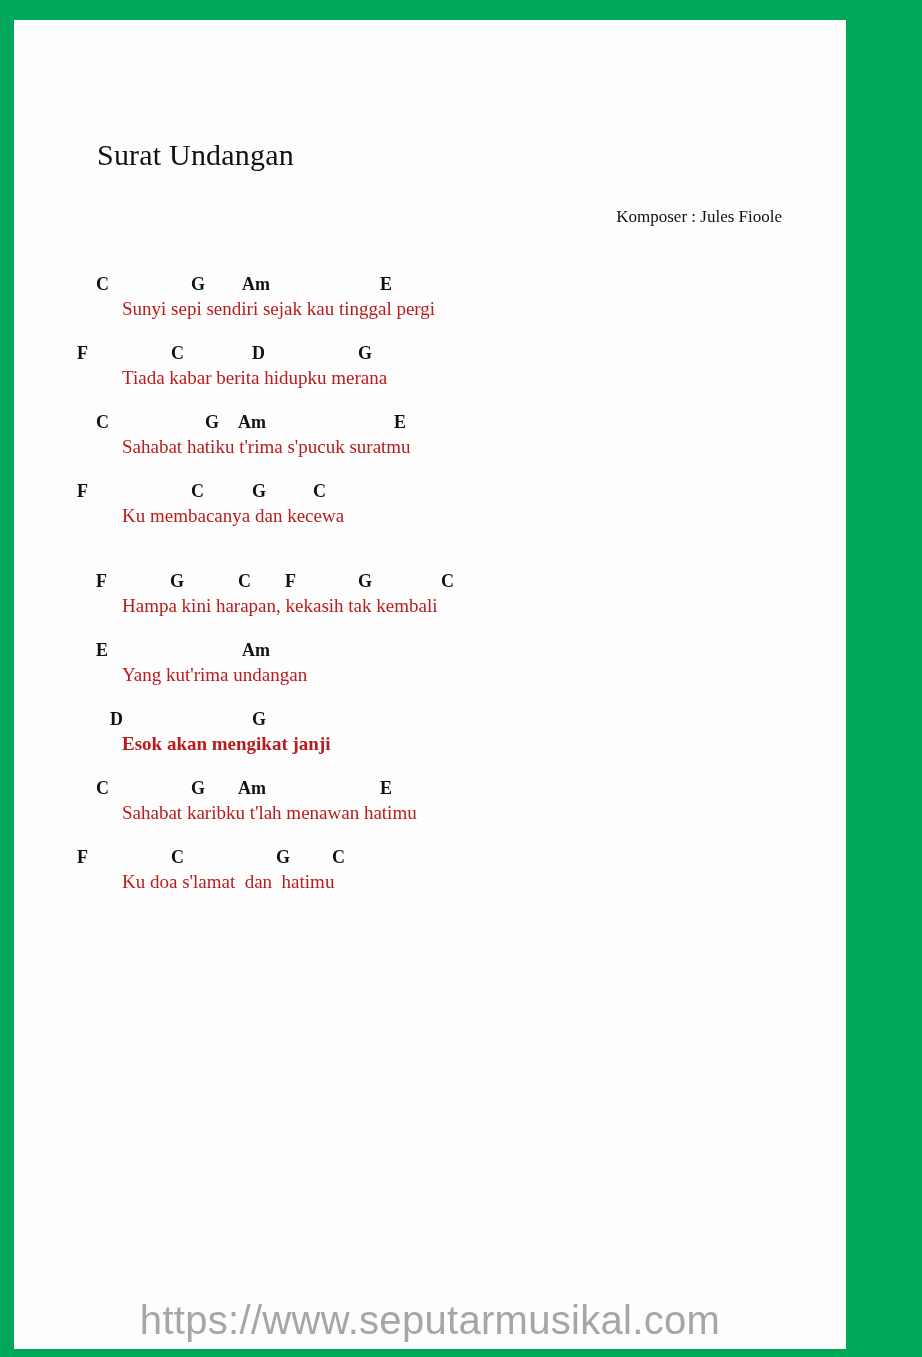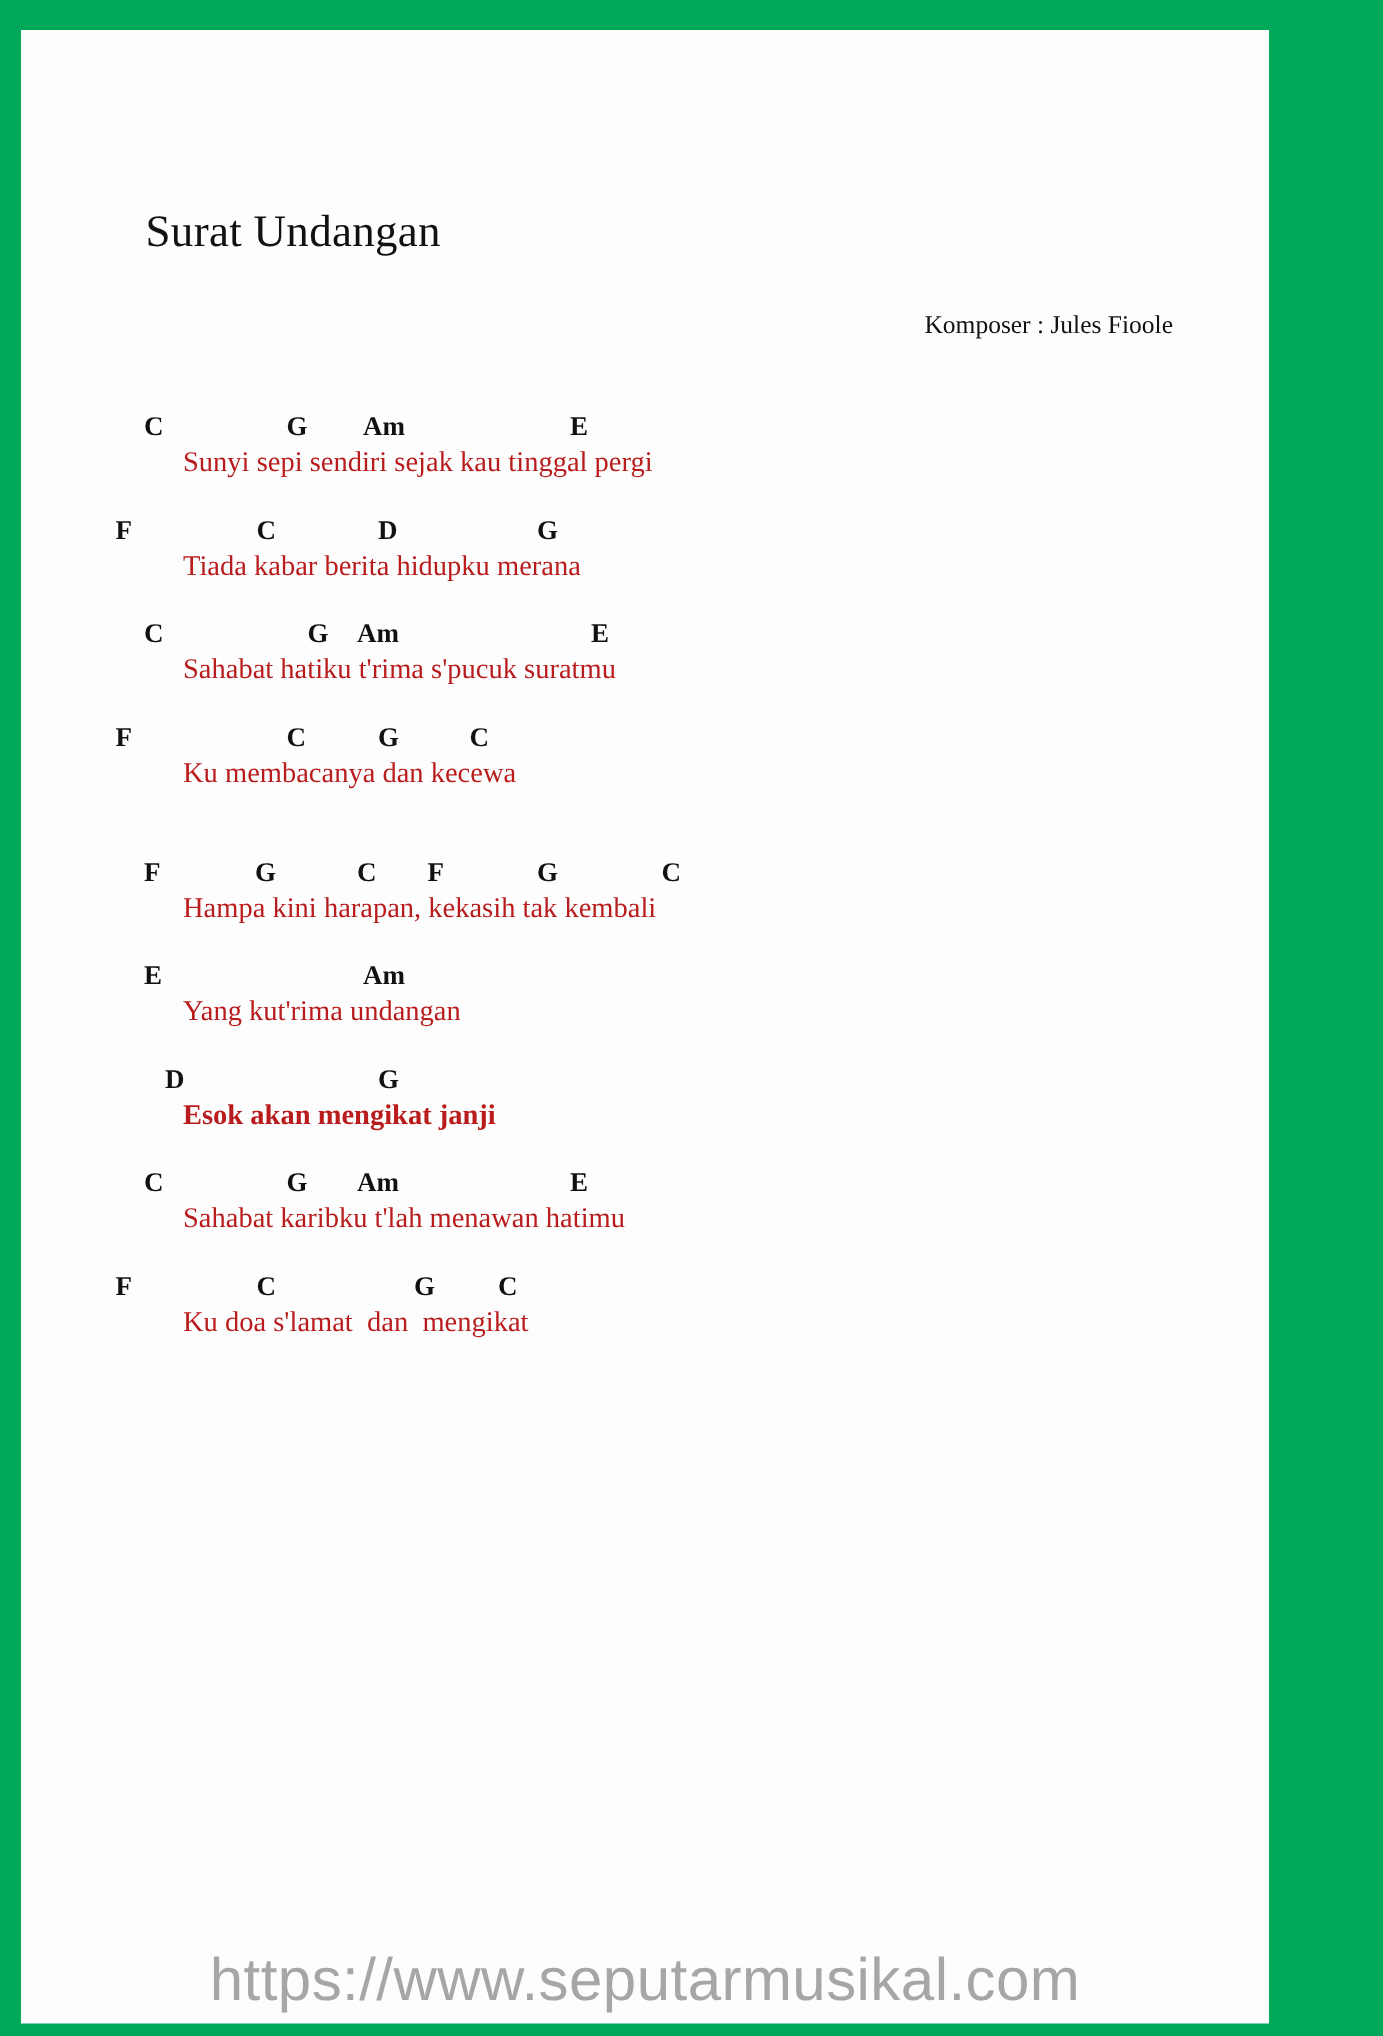--- a/index.html
+++ b/index.html
@@ -104,16 +104,16 @@
       <div class="lyric" style="top: 713px; font-weight: bold;">Esok akan mengikat janji</div>
       <span class="chord" style="left: 82px; top: 758px;">C</span>
       <span class="chord" style="left: 177px; top: 758px;">G</span>
       <span class="chord" style="left: 224px; top: 758px;">Am</span>
       <span class="chord" style="left: 366px; top: 758px;">E</span>
       <div class="lyric" style="top: 782px;">Sahabat karibku t'lah menawan hatimu</div>
       <span class="chord" style="left: 63px; top: 827px;">F</span>
       <span class="chord" style="left: 157px; top: 827px;">C</span>
       <span class="chord" style="left: 262px; top: 827px;">G</span>
       <span class="chord" style="left: 318px; top: 827px;">C</span>
-      <div class="lyric" style="top: 851px;">Ku doa s'lamat  dan  mengikat</div>
+      <div class="lyric" style="top: 851px;">Ku doa s'lamat  dan  hatimu</div>
     </div>
   <div class="watermark">https://www.seputarmusikal.com</div>
 </div>
 
 </body></html>

